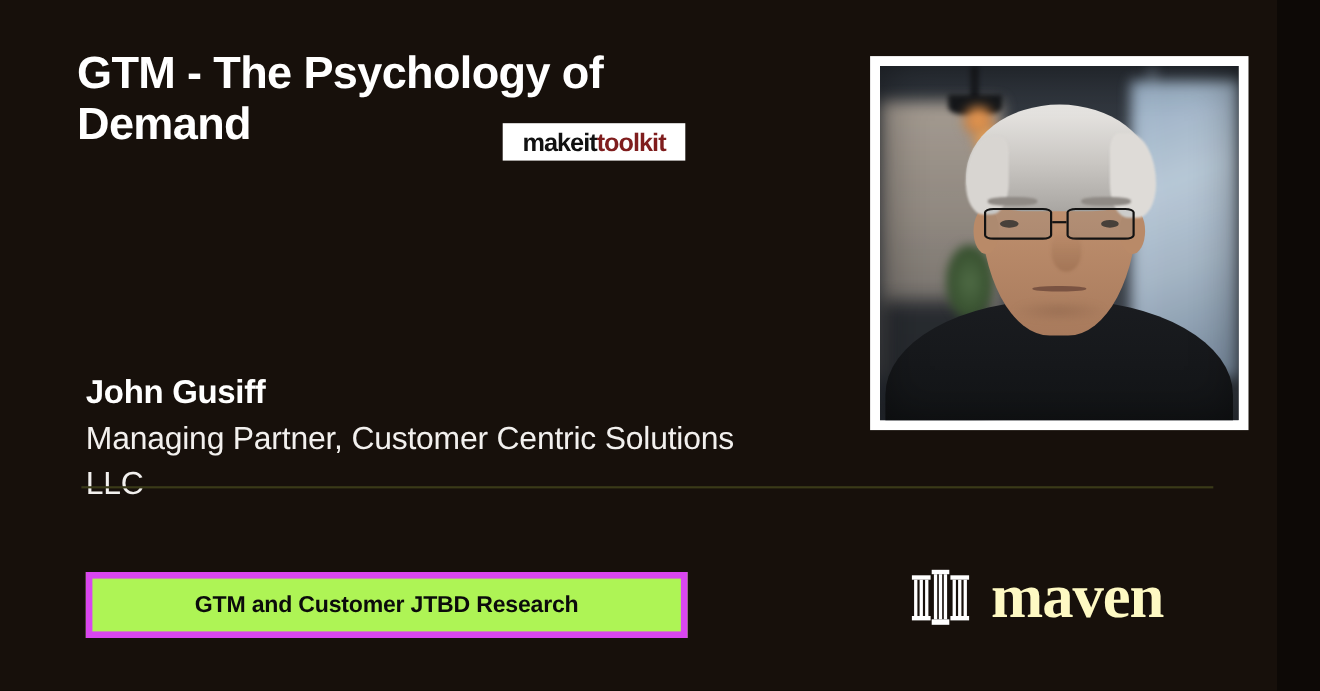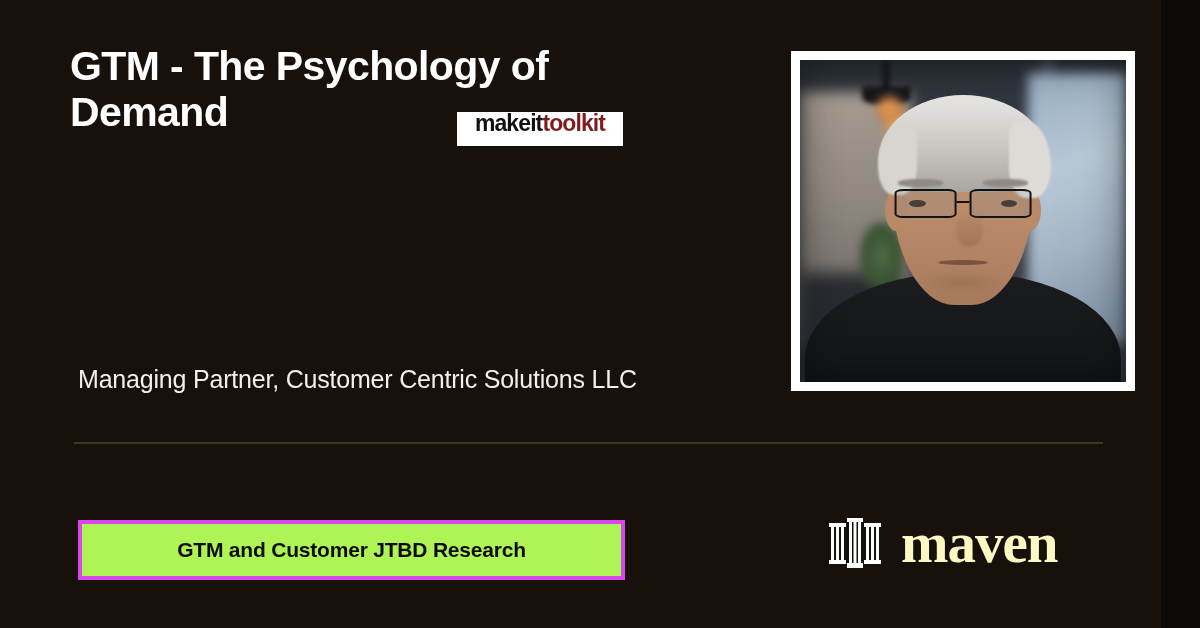--- a/index.html
+++ b/index.html
@@ -37,20 +37,21 @@
 
   
   #brand-badge {
     position:absolute;
     left:457px;
     top:112px;
     width:166px;
     height:34px;
     background:#ffffff;
     display:flex;
+    align-items:center;
     justify-content:center;
     letter-spacing:-0.9px;
   }
   .badge-text {
     font-size:23px;
     font-weight:bold;
     line-height:1;
   }
   #badge-make { color:#111111; }
   #badge-toolkit { color:#7f1d1d; }
@@ -63,22 +64,22 @@
     width:620px;
   }
   #speaker-name {
     font-size:30px;
     font-weight:bold;
     color:#ffffff;
     letter-spacing:-0.3px;
     line-height:1.1;
   }
   #speaker-role {
-    margin-top:22px;
-    font-size:25px;
+    margin-top:6px;
+    font-size:29px;
     font-weight:normal;
     color:#f2f0ee;
     line-height:1.42;
     letter-spacing:-0.2px;
   }
 
   
   #divider {
     position:absolute;
     left:74px;
@@ -89,21 +90,21 @@
   }
 
   
   #topic-button {
     position:absolute;
     left:78px;
     top:520px;
     width:547px;
     height:60px;
     background:#aef455;
-    border:4px solid #d946ef;
+    border:6px solid #d946ef;
     display:flex;
     align-items:center;
     justify-content:center;
   }
   #topic-label {
     font-size:21px;
     font-weight:bold;
     color:#0b0b0b;
     letter-spacing:-0.2px;
   }
@@ -365,20 +366,21 @@
   <div id="title-block">
     <h1 id="course-title">GTM - The Psychology of Demand</h1>
   </div>
 
   <div id="brand-badge">
     <span class="badge-text" id="badge-make">makeit</span>
       <span class="badge-text" id="badge-toolkit">toolkit</span>
   </div>
 
   <div id="speaker-block">
+    <div id="speaker-name">John Gusiff</div>
     <div id="speaker-role">Managing Partner, Customer Centric Solutions LLC</div>
   </div>
 
   <div id="divider"></div>
 
   <div id="topic-button">
     <span id="topic-label">GTM and Customer JTBD Research</span>
   </div>
 
   <div id="portrait-frame">

